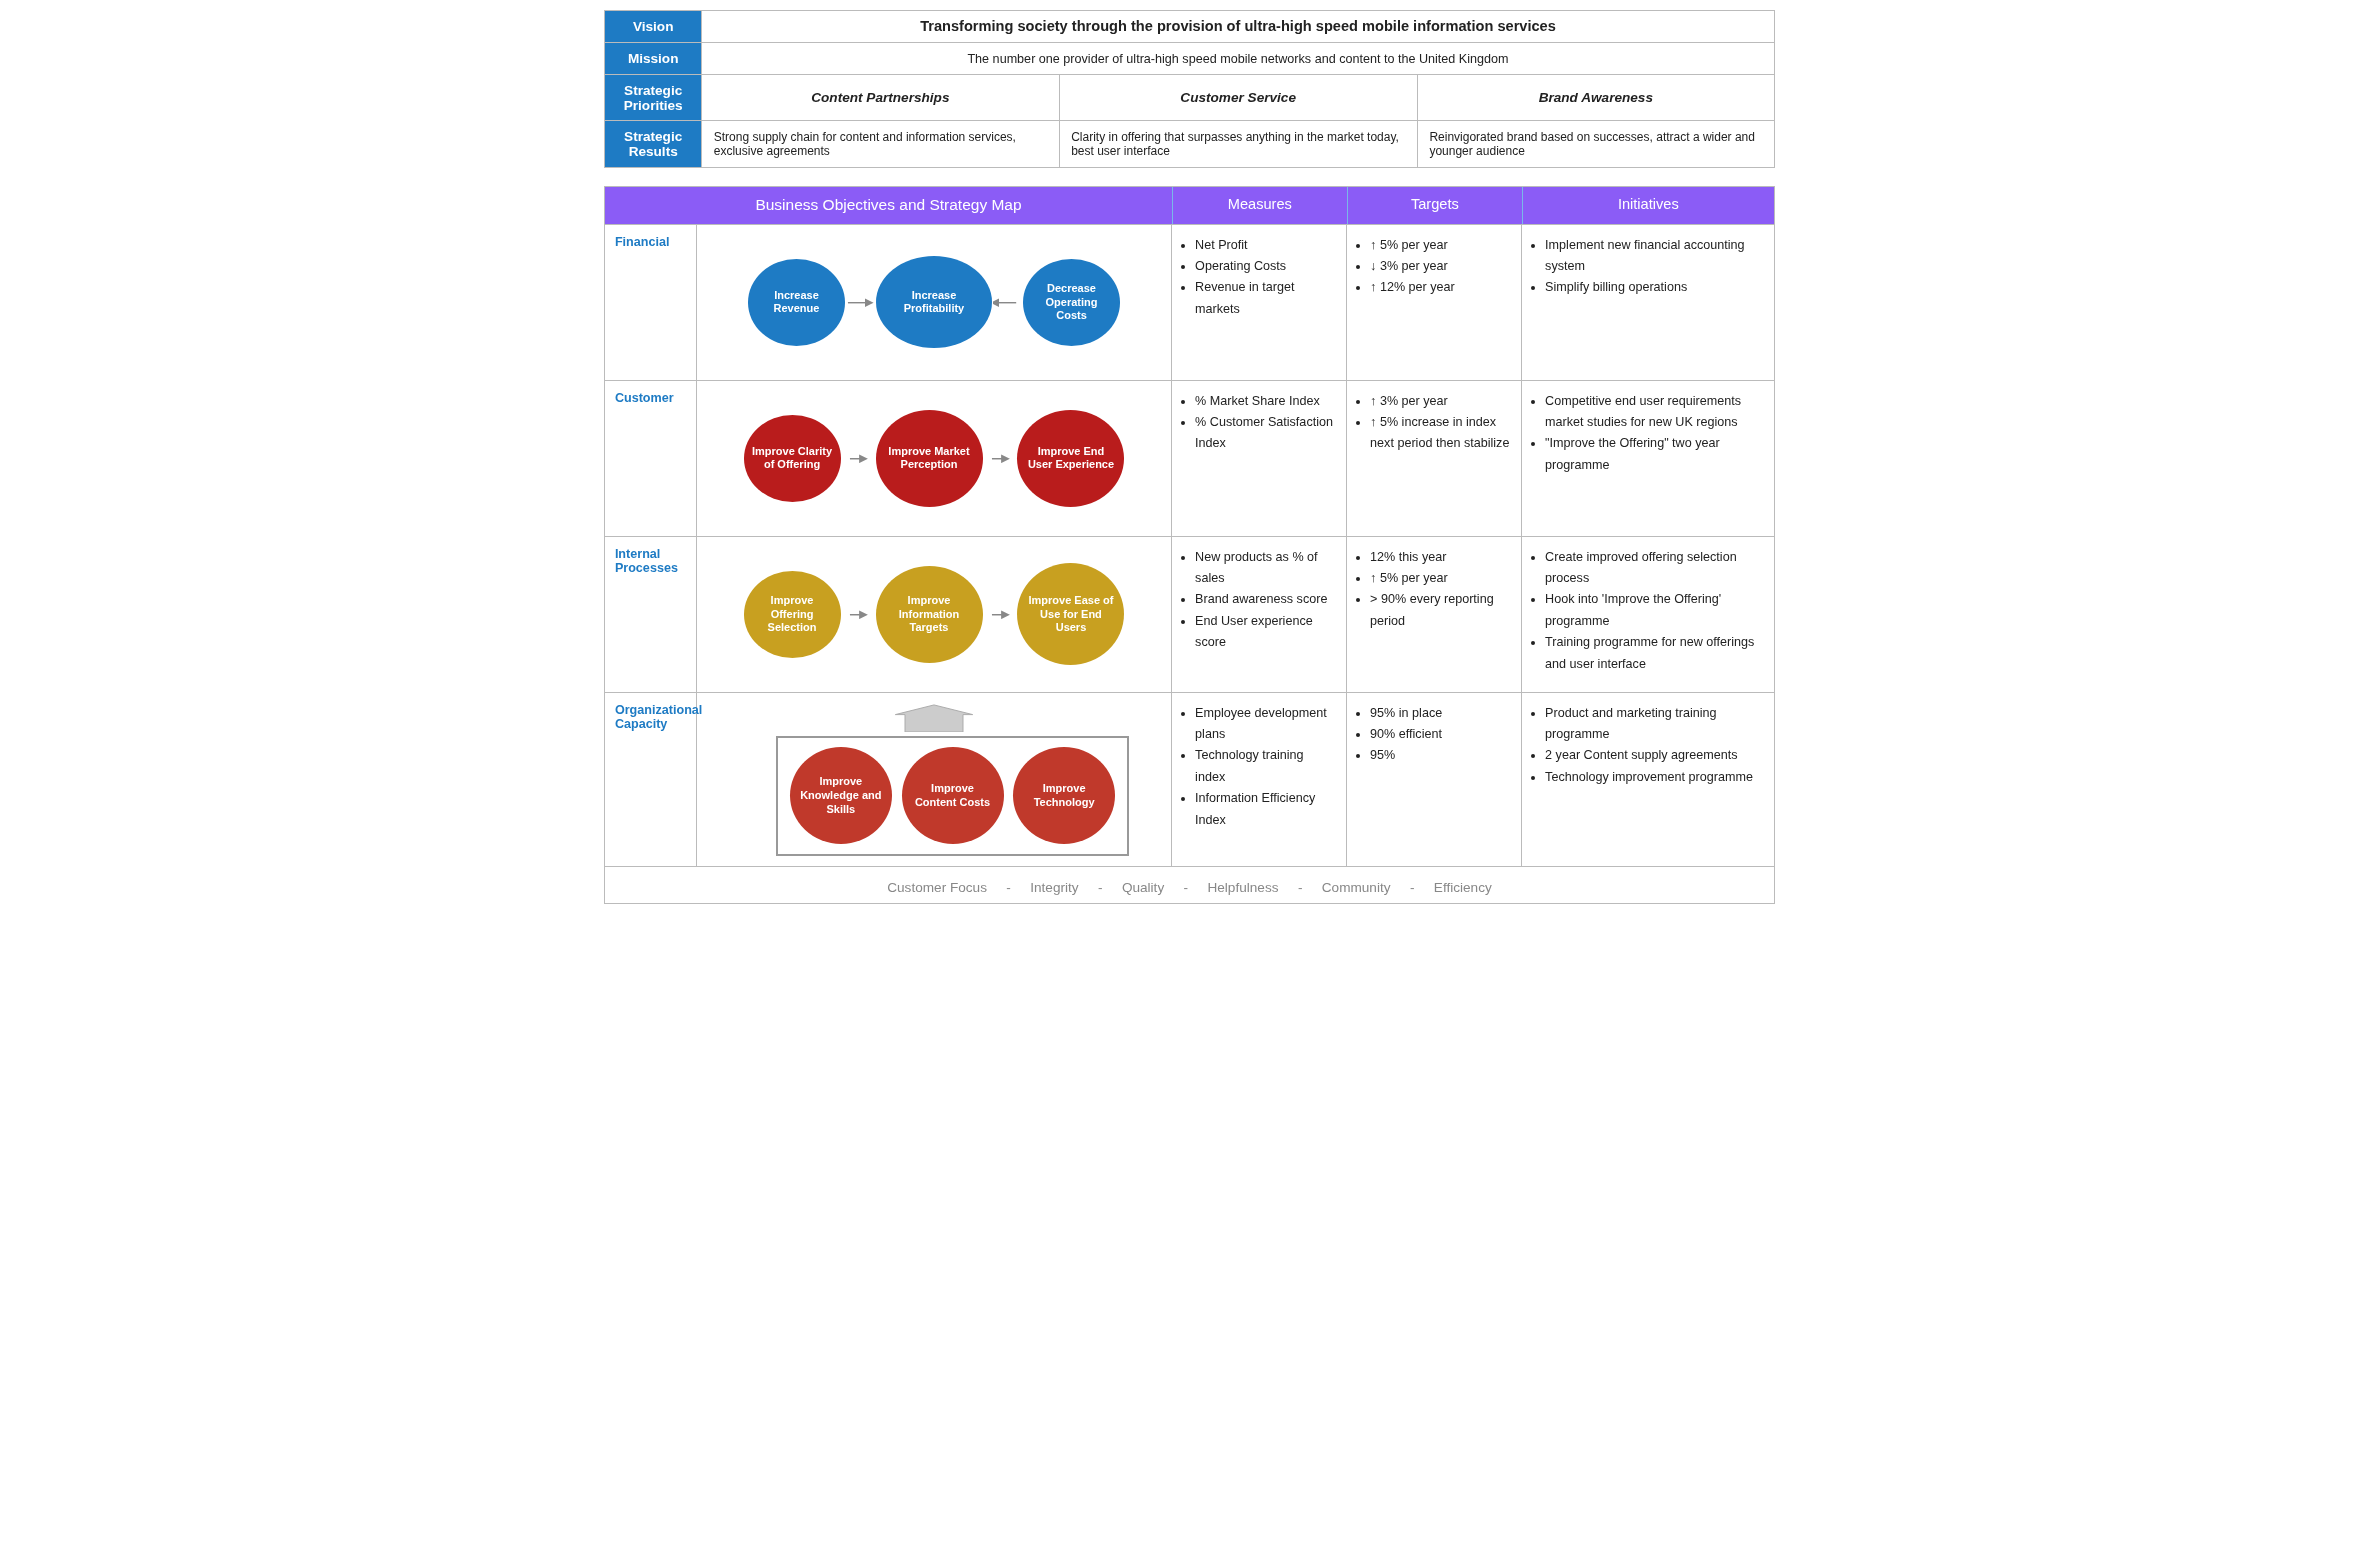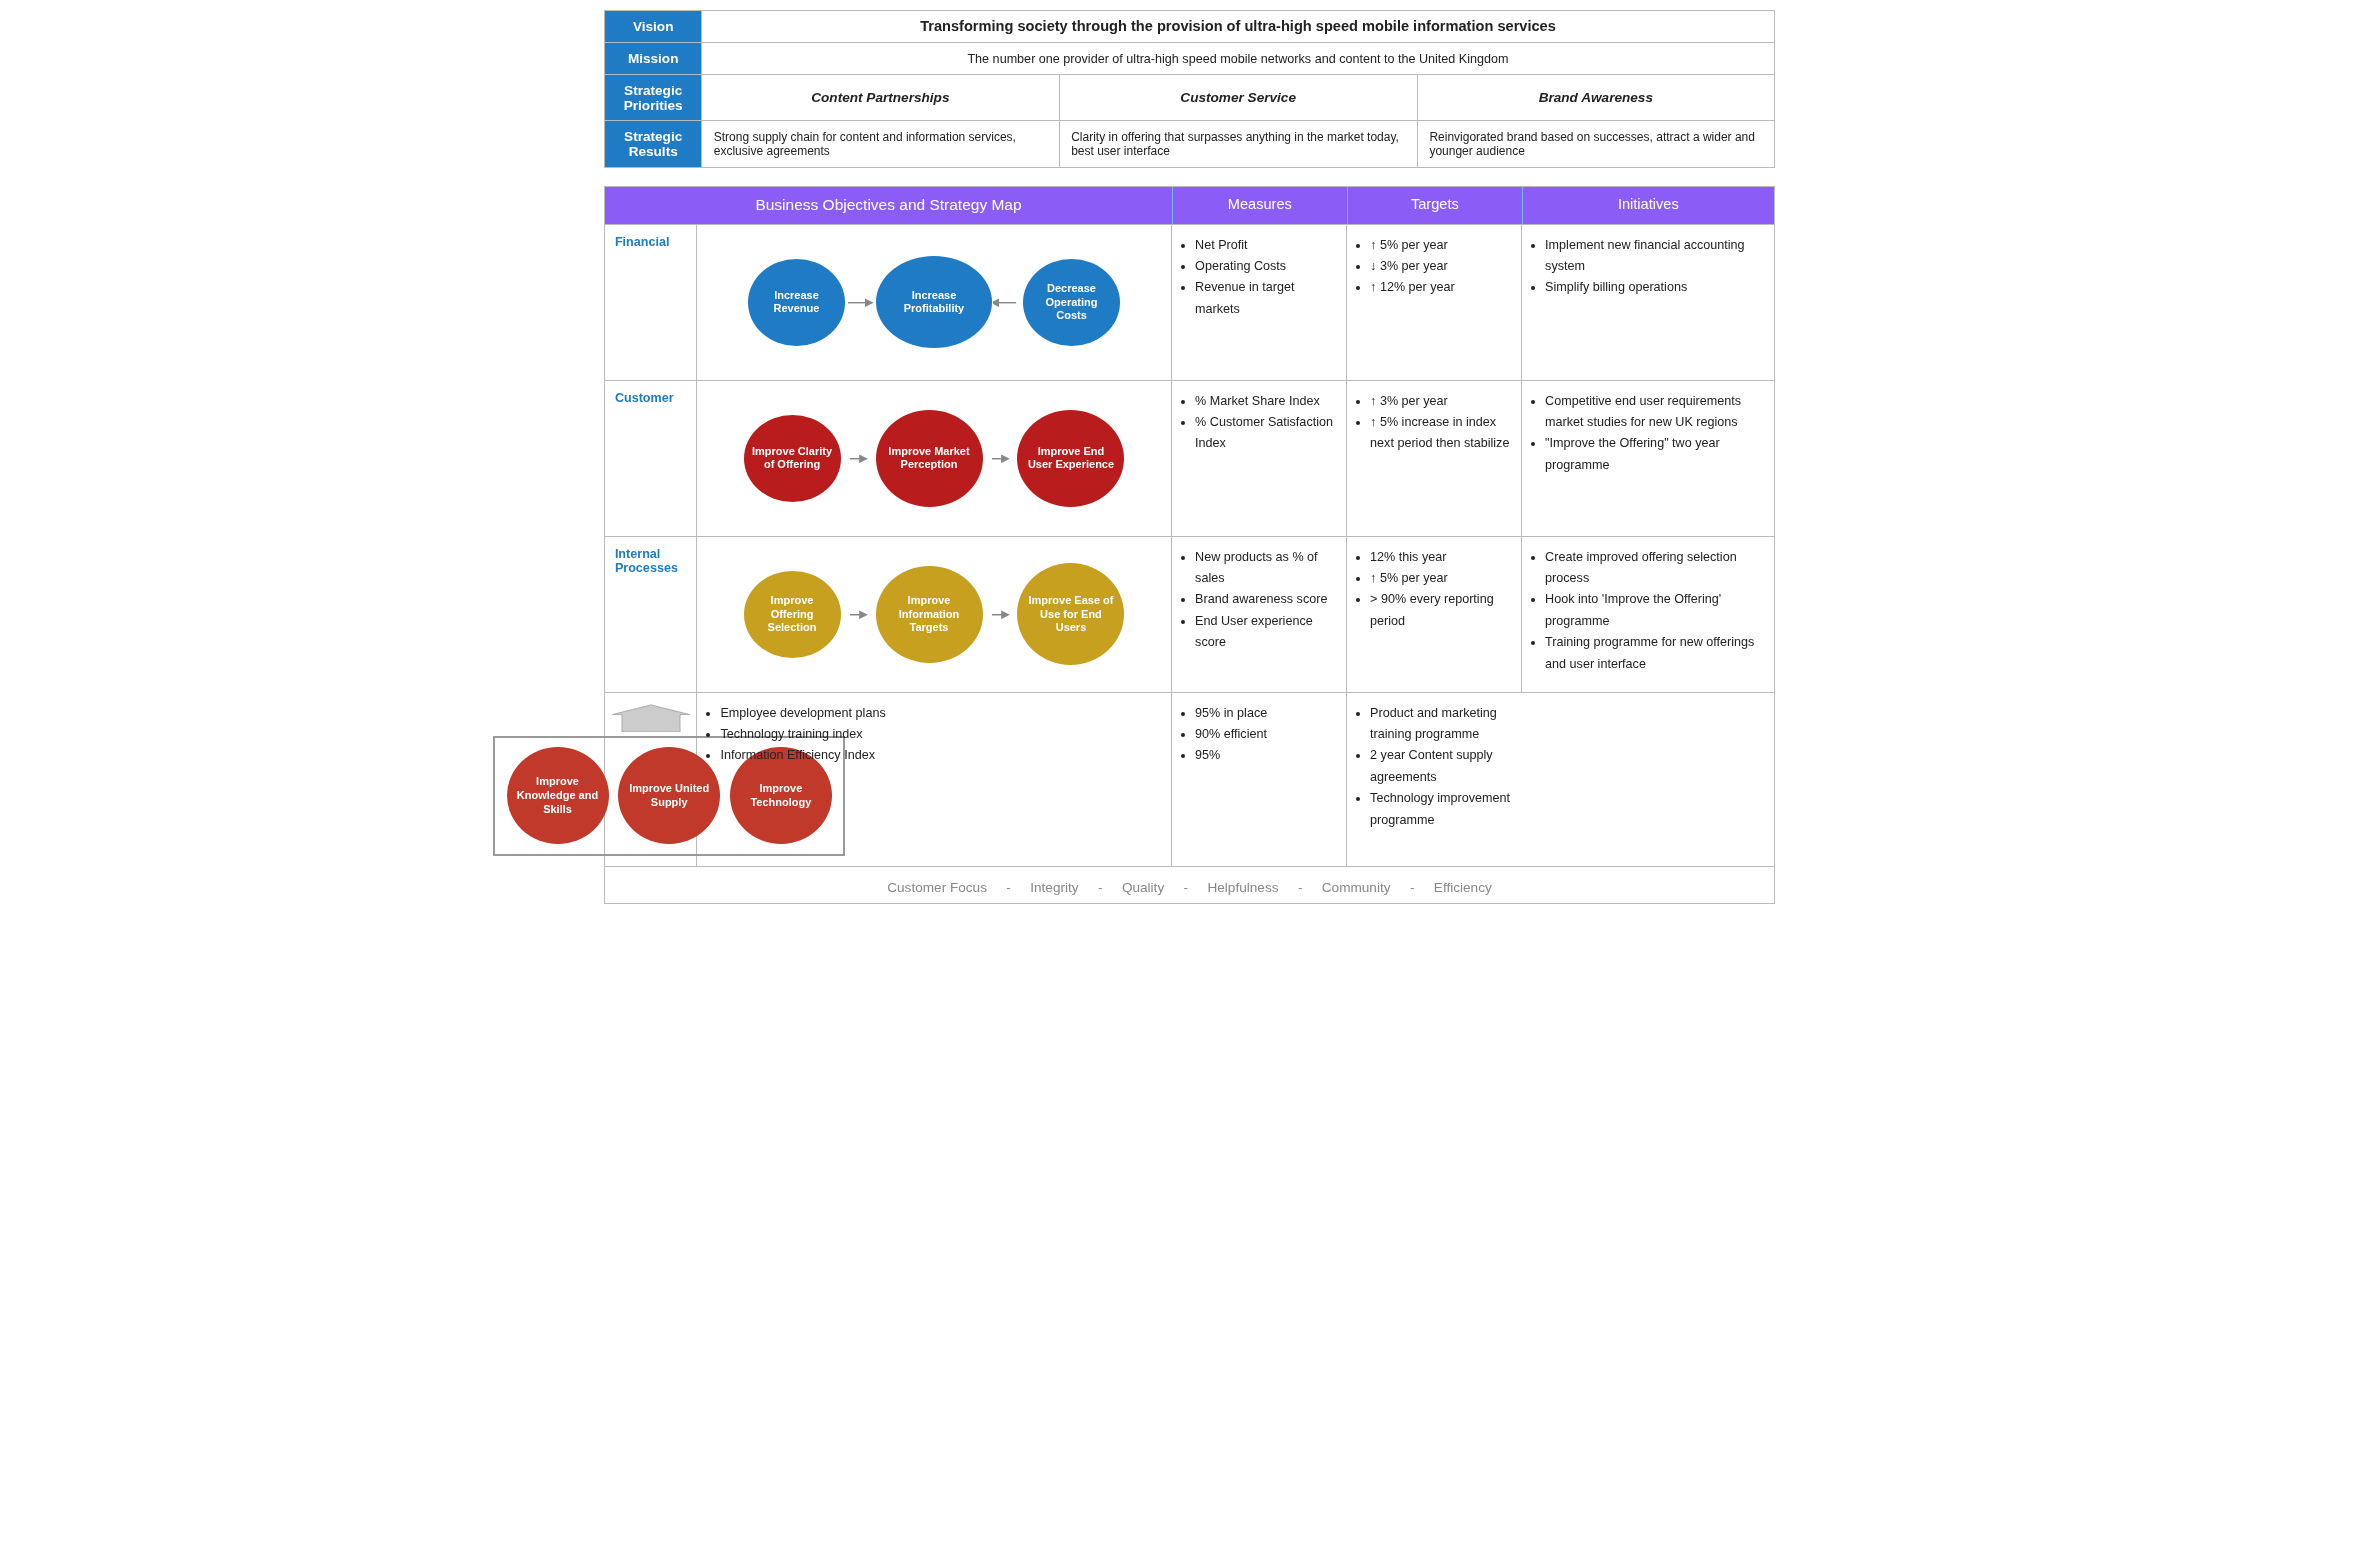--- a/index.html
+++ b/index.html
@@ -252,37 +252,38 @@
       <div class="grid-cell" style="border-right:none">
         <ul class="bullet-list">
           <li>Create improved offering selection process</li>
           <li>Hook into 'Improve the Offering' programme</li>
           <li>Training programme for new offerings and user interface</li>
         </ul>
       </div>
     </div>
 
     <div class="grid-row">
+      <div class="grid-cell grid-label">Organizational Capacity</div>
       <div class="grid-cell diagram-cell">
 
         <svg width="116" height="29" style="margin-bottom:3.9px;" viewBox="0 0 120 30">
           <defs>
               <marker id="aorg" markerWidth="8" markerHeight="8" refX="4" refY="4" orient="auto">
                 <path d="M0,8 L4,0 L8,8 Z" fill="#aaa"></path>
               </marker>
             </defs>
 
           <polygon points="30,30 30,12 20,12 60,2 100,12 90,12 90,30" fill="#ccc" stroke="#aaa" stroke-width="1"></polygon>
         </svg>
         <div class="org-box" style="border:2.4px solid #999; padding:9.7px 11.6px; display:flex; gap:9.7px;">
           <div class="oval oval-red oval-sm" style="width:102px;height:97px;">
             <span>Improve Knowledge and Skills</span>
           </div>
           <div class="oval oval-red oval-sm" style="width:102px;height:97px;">
-            <span>Improve United Supply</span>
+            <span>Improve Content Costs</span>
           </div>
           <div class="oval oval-red oval-sm" style="width:102px;height:97px;">
             <span>Improve Technology</span>
           </div>
         </div>
       </div>
       <div class="grid-cell">
         <ul class="bullet-list">
           <li>Employee development plans</li>
           <li>Technology training index</li>

